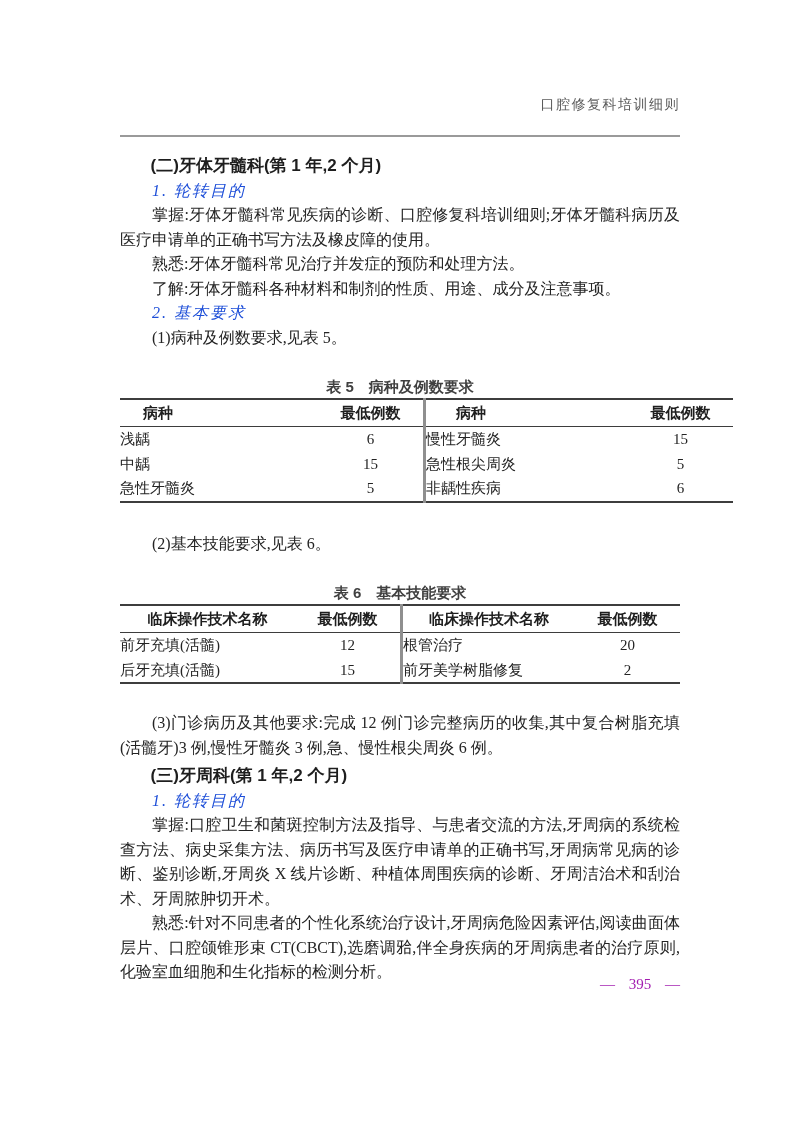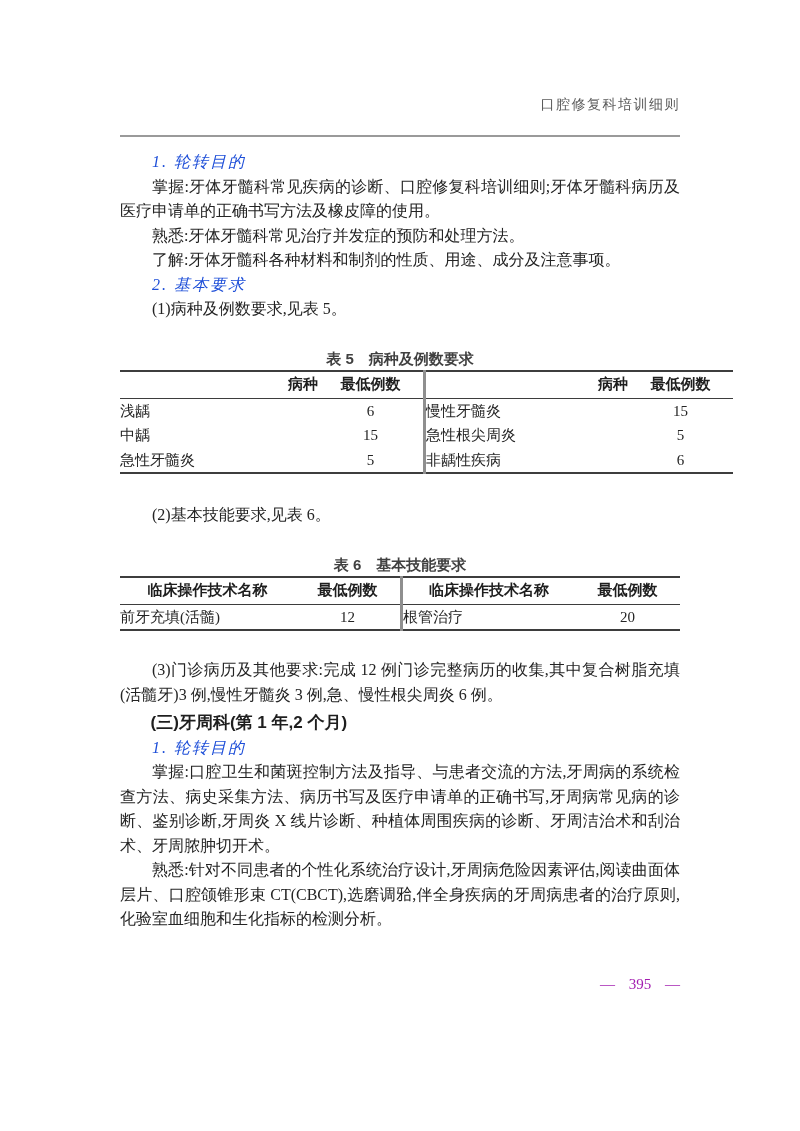--- a/index.html
+++ b/index.html
@@ -96,21 +96,21 @@
     color: #242424;
   }
   .c0 { width: 175px; }
   .c1 { width: 105px; }
   .c2 { width: 172px; }
   .c3 { width: 105px; }
   .c2 { border-left: 3px solid #8f8f8f; }
   td.label { text-align: left; padding-left: 2px; }
   td.c2 { padding-left: 8px; }
   .num { text-align: center; }
-  #table5 th.label { text-align: right; padding-left: 23px; }
+  #table5 th.label { text-align: left; padding-left: 23px; }
   #table5 th.c2 { padding-left: 30px; }
   #table6 th.label { text-align: center; }
   .gap-req2 { margin-top: 29px !important; }
   .gap-req3 { margin-top: 27px !important; }
   .page-number {
     position: absolute;
     top: 976px;
     right: 120px;
     font-size: 15px;
     color: #a21caf;
@@ -121,20 +121,21 @@
 </head>
 <body>
 
 <div class="sheet">
 
   <div class="running-head">口腔修复科培训细则</div>
   <div class="head-rule"></div>
 
   <div class="content">
 
+    <h2 class="sec">(二)牙体牙髓科(第 1 年,2 个月)</h2>
     <p class="sub">1. 轮转目的</p>
     <p>掌握:牙体牙髓科常见疾病的诊断、口腔修复科培训细则;牙体牙髓科病历及医疗申请单的正确书写方法及橡皮障的使用。</p>
     <p>熟悉:牙体牙髓科常见治疗并发症的预防和处理方法。</p>
     <p>了解:牙体牙髓科各种材料和制剂的性质、用途、成分及注意事项。</p>
     <p class="sub">2. 基本要求</p>
     <p>(1)病种及例数要求,见表 5。</p>
 
     <div class="tcaption">表 5　病种及例数要求</div>
     <table id="table5" class="req-table">
         <thead>
@@ -179,20 +180,26 @@
             <th class="num c3">最低例数</th>
           </tr>
         </thead>
         <tbody>
           <tr>
             <td class="label c0">前牙充填(活髓)</td>
             <td class="num c1">12</td>
             <td class="label c2">根管治疗</td>
             <td class="num c3">20</td>
           </tr>
+          <tr>
+            <td class="label c0">后牙充填(活髓)</td>
+            <td class="num c1">15</td>
+            <td class="label c2">前牙美学树脂修复</td>
+            <td class="num c3">2</td>
+          </tr>
         </tbody>
       </table>
 
     <p class="gap-req3">(3)门诊病历及其他要求:完成 12 例门诊完整病历的收集,其中复合树脂充填(活髓牙)3 例,慢性牙髓炎 3 例,急、慢性根尖周炎 6 例。</p>
 
     <h2 class="sec">(三)牙周科(第 1 年,2 个月)</h2>
     <p class="sub">1. 轮转目的</p>
     <p>掌握:口腔卫生和菌斑控制方法及指导、与患者交流的方法,牙周病的系统检查方法、病史采集方法、病历书写及医疗申请单的正确书写,牙周病常见病的诊断、鉴别诊断,牙周炎 X 线片诊断、种植体周围疾病的诊断、牙周洁治术和刮治术、牙周脓肿切开术。</p>
     <p>熟悉:针对不同患者的个性化系统治疗设计,牙周病危险因素评估,阅读曲面体层片、口腔颌锥形束 CT(CBCT),选磨调𬌗,伴全身疾病的牙周病患者的治疗原则,化验室血细胞和生化指标的检测分析。</p>
 

